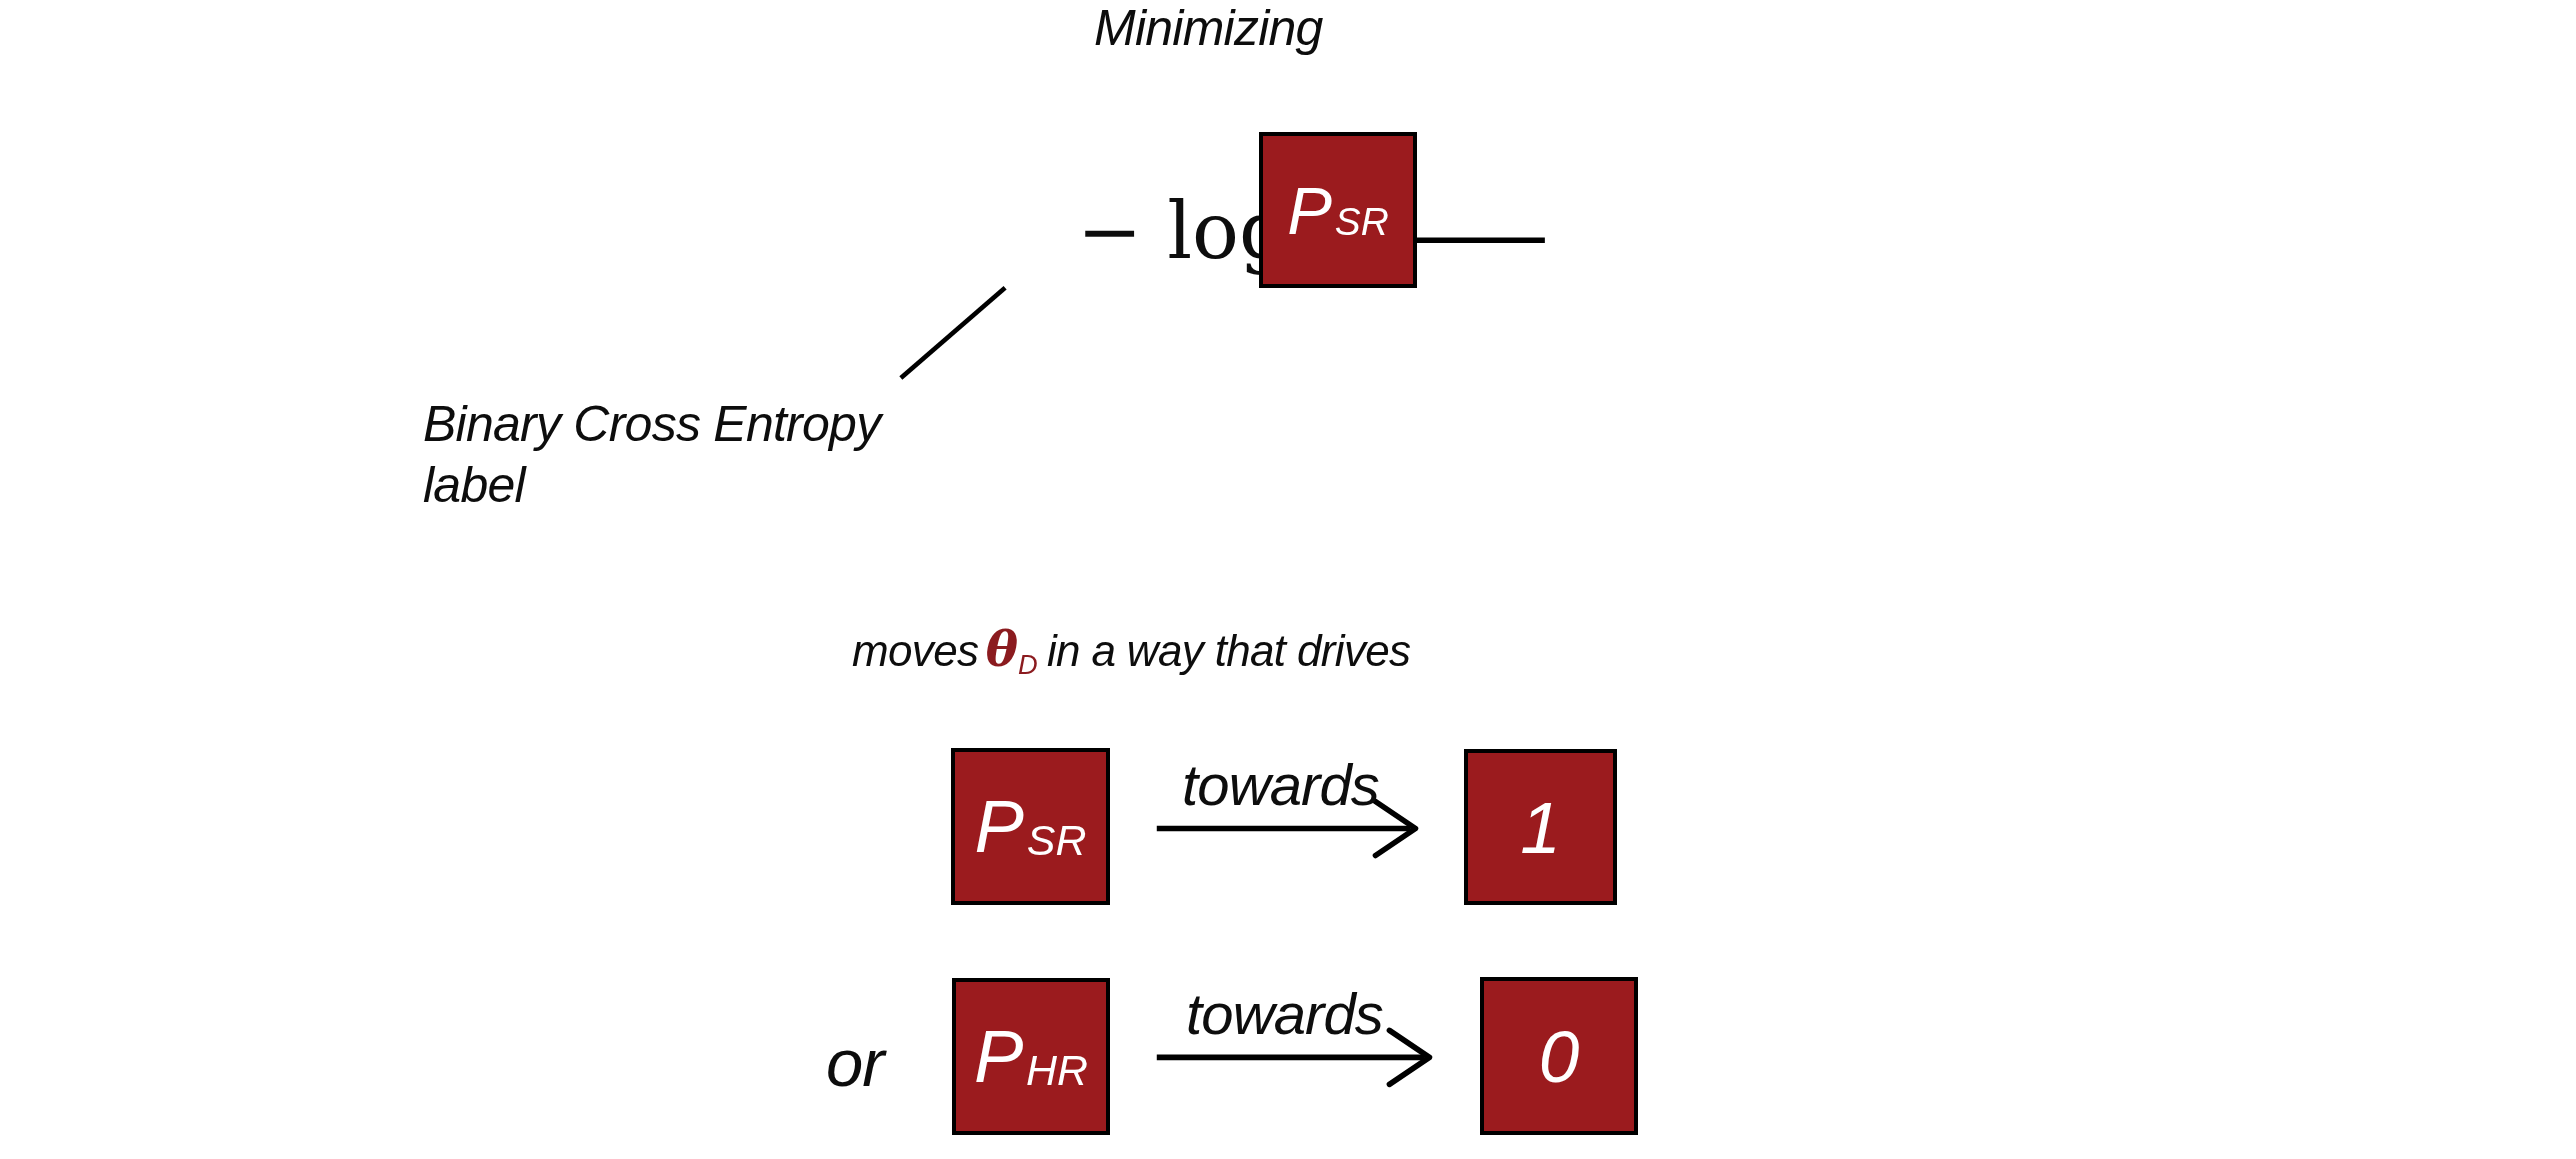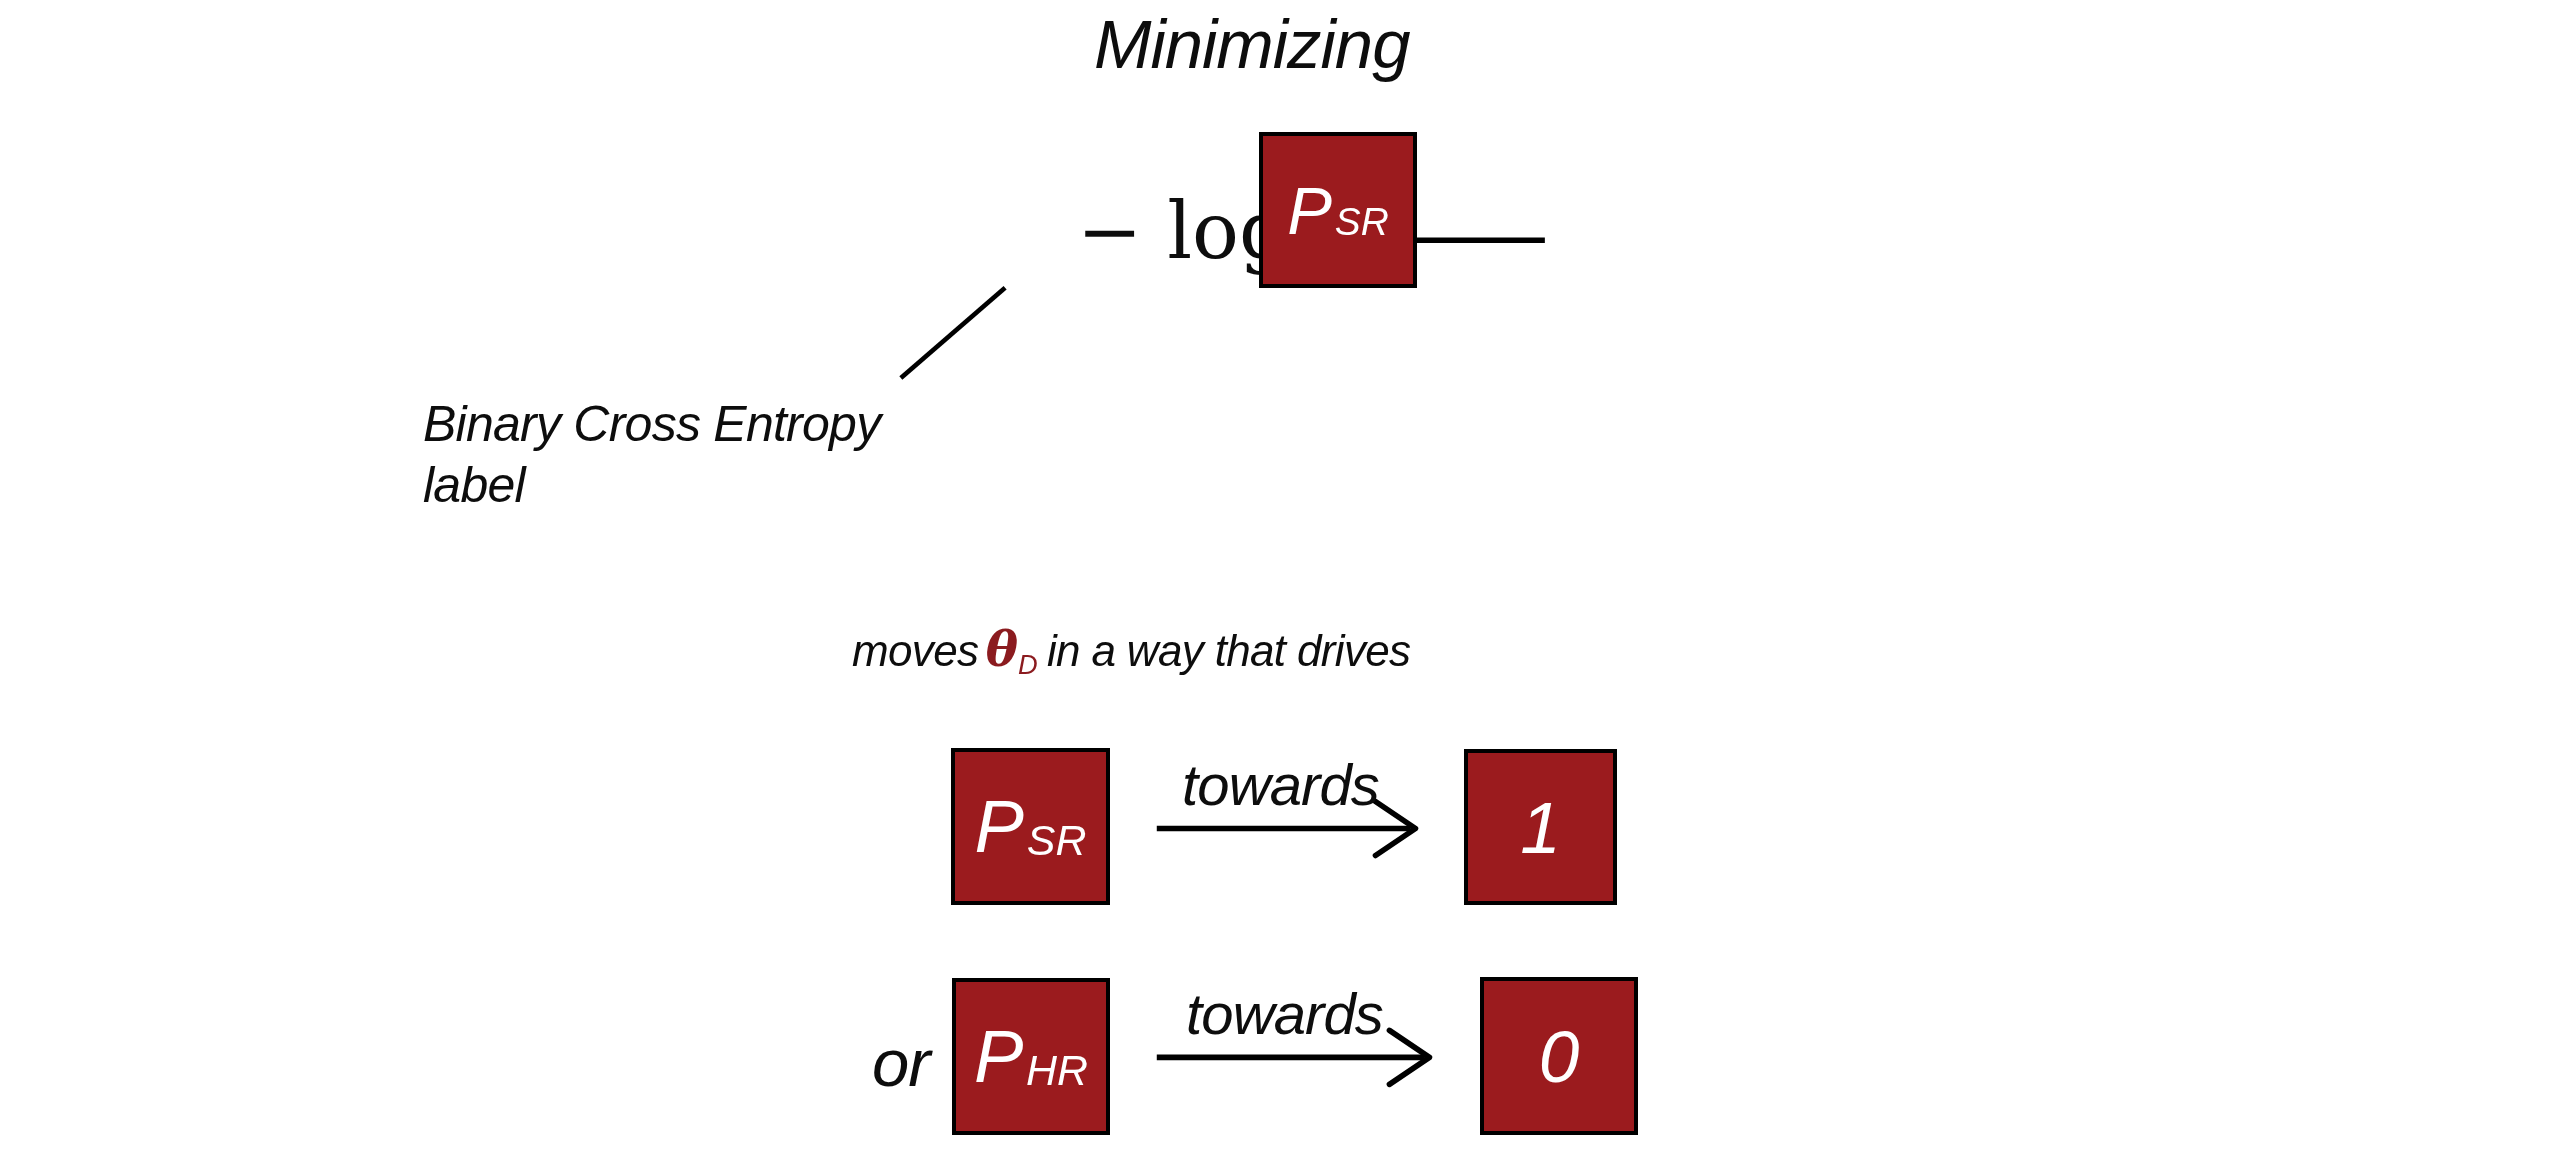--- a/index.html
+++ b/index.html
@@ -8,21 +8,21 @@
     width:2576px;height:1160px;
     background:var(--bg,#fff);
     overflow:hidden;
     font-family:"Liberation Sans",sans-serif;
     color:var(--text,#0d0d0d);
   }
   .abs{position:absolute;line-height:1;white-space:nowrap;}
   .it{font-style:italic;letter-spacing:-0.015em;}
   .lines{position:absolute;left:0;top:0;width:2576px;height:1160px;}
 
-  .slide-title{left:1094px;top:10px;font-size:69px;}
+  .slide-title{left:1094px;top:3px;font-size:50px;}
 
   .math{font-family:"DejaVu Serif",serif;letter-spacing:0;margin-left:16px;}
   .equation-text{left:1061px;top:192px;font-size:78px;}
 
   .redbox{
     position:absolute;
     background:var(--red,#9B1B1E);
     border:4.7px solid var(--border,#000);
     box-sizing:border-box;
     display:flex;align-items:center;justify-content:center;
@@ -48,21 +48,21 @@
   .theta{
     font-family:"DejaVu Serif",serif;font-weight:bold;font-style:italic;
     color:var(--theta,#8B1B1F);font-size:1.1em;letter-spacing:0;margin-left:7.4px;
   }
   .theta-sub{
     color:var(--theta,#8B1B1F);font-size:0.62em;position:relative;top:0.3em;
     margin-right:9.3px;letter-spacing:0;
   }
   .towards-1{left:1182px;top:756px;font-size:58px;}
   .towards-2{left:1186px;top:985px;font-size:58px;}
-  .or-label{left:872px;top:1029px;font-size:67px;}
+  .or-label{left:826px;top:1029px;font-size:67px;}
 </style>
 </head>
 <body>
 
 <div class="canvas">
 
   <svg class="lines" viewBox="0 0 2768 1246" xmlns="http://www.w3.org/2000/svg">
 
     <line x1="1492" y1="258" x2="1660" y2="258" stroke="#000" stroke-width="6"></line>
 

